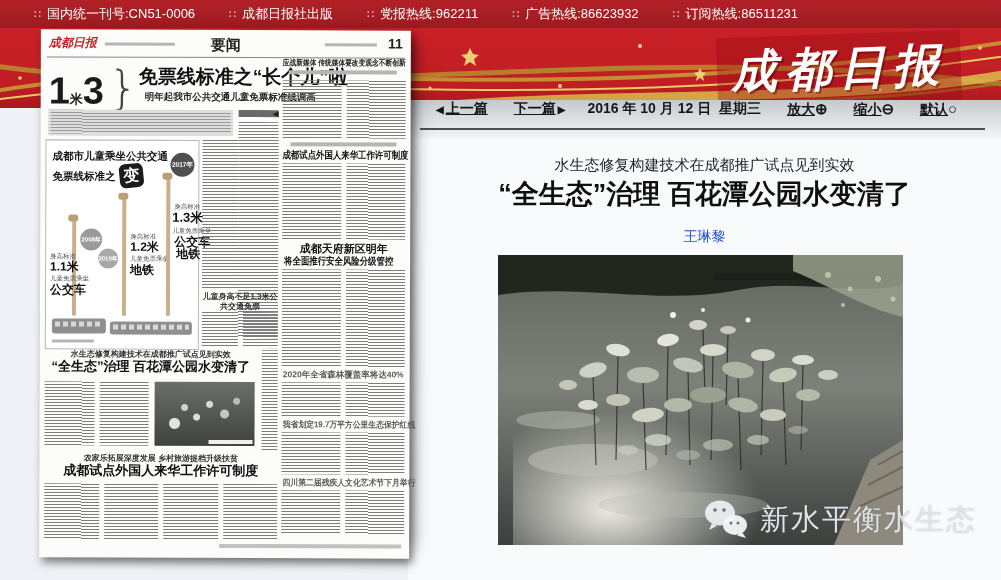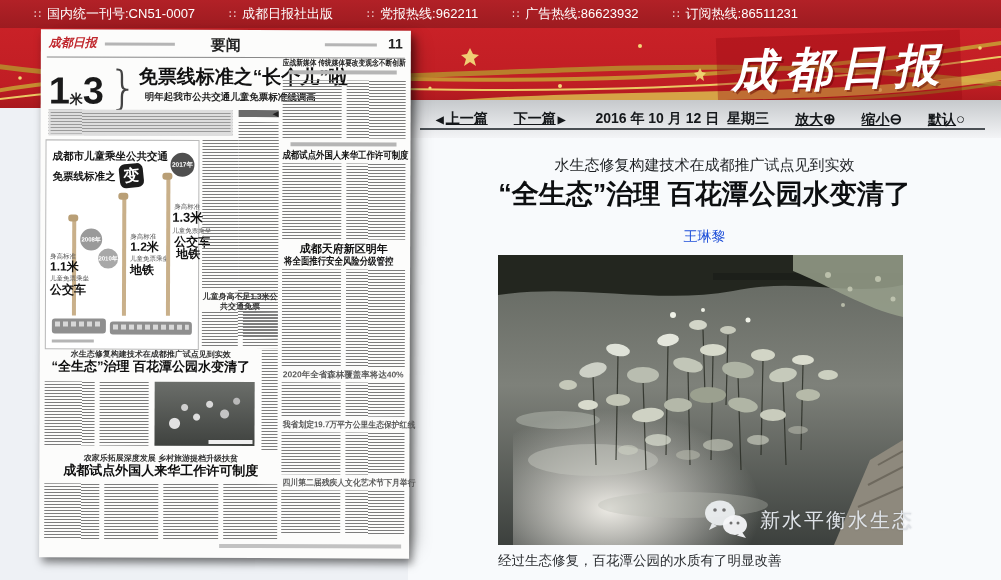--- a/index.html
+++ b/index.html
@@ -12,35 +12,35 @@
   .topbar .item{display:flex;align-items:center;gap:7px;margin-left:34px;white-space:nowrap;}
   .topbar .dots{font-size:11px;color:#f3dada;letter-spacing:-1px;}
   .band{left:0;top:28px;width:1001px;height:80px;background:linear-gradient(#c92127 0%,#c01e24 70%,#a8181d 100%);}
   .logo{right:40px;top:6px;padding:4px 14px;background:rgba(150,10,16,.35);transform:rotate(-2deg);}
   .logo span{font-family:"DejaVu Serif",serif;font-weight:bold;font-style:italic;font-size:46px;color:#fff;
     letter-spacing:8px;text-shadow:2px 2px 0 rgba(90,0,0,.45);}
 
   
   .rightbg{left:408px;top:100px;width:593px;height:480px;background:#f8fafc;}
   .navbar{left:408px;top:100px;width:593px;height:38px;background:linear-gradient(#c6c9cc,#f3f4f6);
-    display:flex;align-items:center;font-size:14px;color:#14171a;}
+    display:flex;font-size:14px;color:#14171a;}
   .navbar .nv{margin-left:26px;white-space:nowrap;font-weight:bold;}
   .navbar a{color:#14171a;text-decoration:underline;cursor:pointer;}
   .navbar .arr{font-size:10px;text-decoration:none;display:inline-block;margin:0 2px;}
   .navbar .circ{font-size:15px;text-decoration:none;}
   .navrule{left:420px;top:128px;width:565px;height:2px;background:#4a4f54;}
 
   .kicker{left:412px;top:156px;width:585px;text-align:center;font-size:15px;color:#1c1f22;}
   .title{left:412px;top:176px;width:585px;text-align:center;font-size:27px;font-weight:bold;color:#0d0f11;}
   .byline{left:412px;top:228px;width:585px;text-align:center;font-size:14px;color:#1d4ed8;}
   .photo{left:498px;top:255px;width:405px;height:290px;background:#555;}
   .caption{left:498px;top:552px;width:480px;font-size:13.5px;color:#2a2d30;}
 
   .wmark{left:702px;top:498px;width:300px;display:flex;align-items:center;gap:10px;pointer-events:none;}
-  .wmark .wtxt{font-size:20px;color:#dfe3e8;letter-spacing:2px;white-space:nowrap;
+  .wmark .wtxt{font-size:29px;color:#dfe3e8;letter-spacing:2px;white-space:nowrap;
     text-shadow:0 0 2px rgba(60,60,60,.25);}
 
   
   .paper{left:40px;top:30px;width:370px;height:528px;background:#fcfcfb;
     box-shadow:3px 5px 9px rgba(0,0,0,.5),14px 0 18px -10px rgba(0,0,0,.35);transform:rotate(.2deg);}
   .paper *{line-height:1.15;}
   .phead{left:6px;top:5px;width:358px;height:22px;border-bottom:1.5px solid #888;}
   .plogo{left:2px;top:2px;font-family:"DejaVu Serif",serif;font-weight:bold;font-style:italic;
     font-size:12px;color:#c0272d;}
   .psec{left:0;top:1px;width:100%;text-align:center;font-weight:bold;font-size:15px;color:#222;}
@@ -90,21 +90,21 @@
     linear-gradient(#6b6e6a,#3f423f);}
 </style>
 </head>
 <body>
 
 <div id="app">
 
   <div class="abs topbar">
     <span class="item">
       <span class="dots">∷</span>
-      <span>国内统一刊号:CN51-0007</span>
+      <span>国内统一刊号:CN51-0006</span>
     </span>
     <span class="item">
       <span class="dots">∷</span>
       <span>成都日报社出版</span>
     </span>
     <span class="item">
       <span class="dots">∷</span>
       <span>党报热线:962211</span>
     </span>
     <span class="item">
@@ -142,21 +142,21 @@
 
   <div class="abs rightbg"></div>
 
   <div class="abs navbar">
     <span class="nv"><a>
       <span class="arr">◀</span><span>上一篇</span></a>
     </span>
     <span class="nv"><a>
       <span>下一篇</span><span class="arr">▶</span></a>
     </span>
-    <span class="nv" style="margin-left:28px;">
+    <span class="nv" style="margin-left:20px;">
       <span>2016 年 10 月 12 日</span>&nbsp;&nbsp;<span>星期三</span>
     </span>
     <span class="nv" style=""><a>
       <span>放大</span></a><span class="circ">⊕</span>
     </span>
     <span class="nv"><a>
       <span>缩小</span></a><span class="circ">⊖</span>
     </span>
     <span class="nv"><a>
       <span>默认</span></a><span class="circ">○</span>
@@ -255,21 +255,20 @@
       <circle cx="13" cy="12" r="1.8" fill="#707070"></circle>
         <circle cx="22" cy="12" r="1.8" fill="#707070"></circle>
       <ellipse cx="33" cy="27" rx="12" ry="10" fill="#f4f6f8" opacity=".95"></ellipse>
       <path d="M40,34 l4,6 -9,-2.5 z" fill="#f4f6f8" opacity=".95"></path>
       <circle cx="29" cy="25" r="1.5" fill="#707070"></circle>
         <circle cx="36" cy="25" r="1.5" fill="#707070"></circle>
     </svg>
     <span class="wtxt">新水平衡水生态</span>
   </div>
 
-  <div class="abs caption">经过生态修复，百花潭公园的水质有了明显改善</div>
 
   <div class="abs paper">
 
     <div class="abs phead">
       <span class="abs plogo">成都日报</span>
       <span class="abs pbar" style="left:58px;top:8px;width:70px;height:3px;"></span>
       <span class="abs psec">要闻</span>
       <span class="abs pbar" style="right:28px;top:8px;width:52px;height:3px;"></span>
       <span class="abs ppage">11</span>
     </div>

